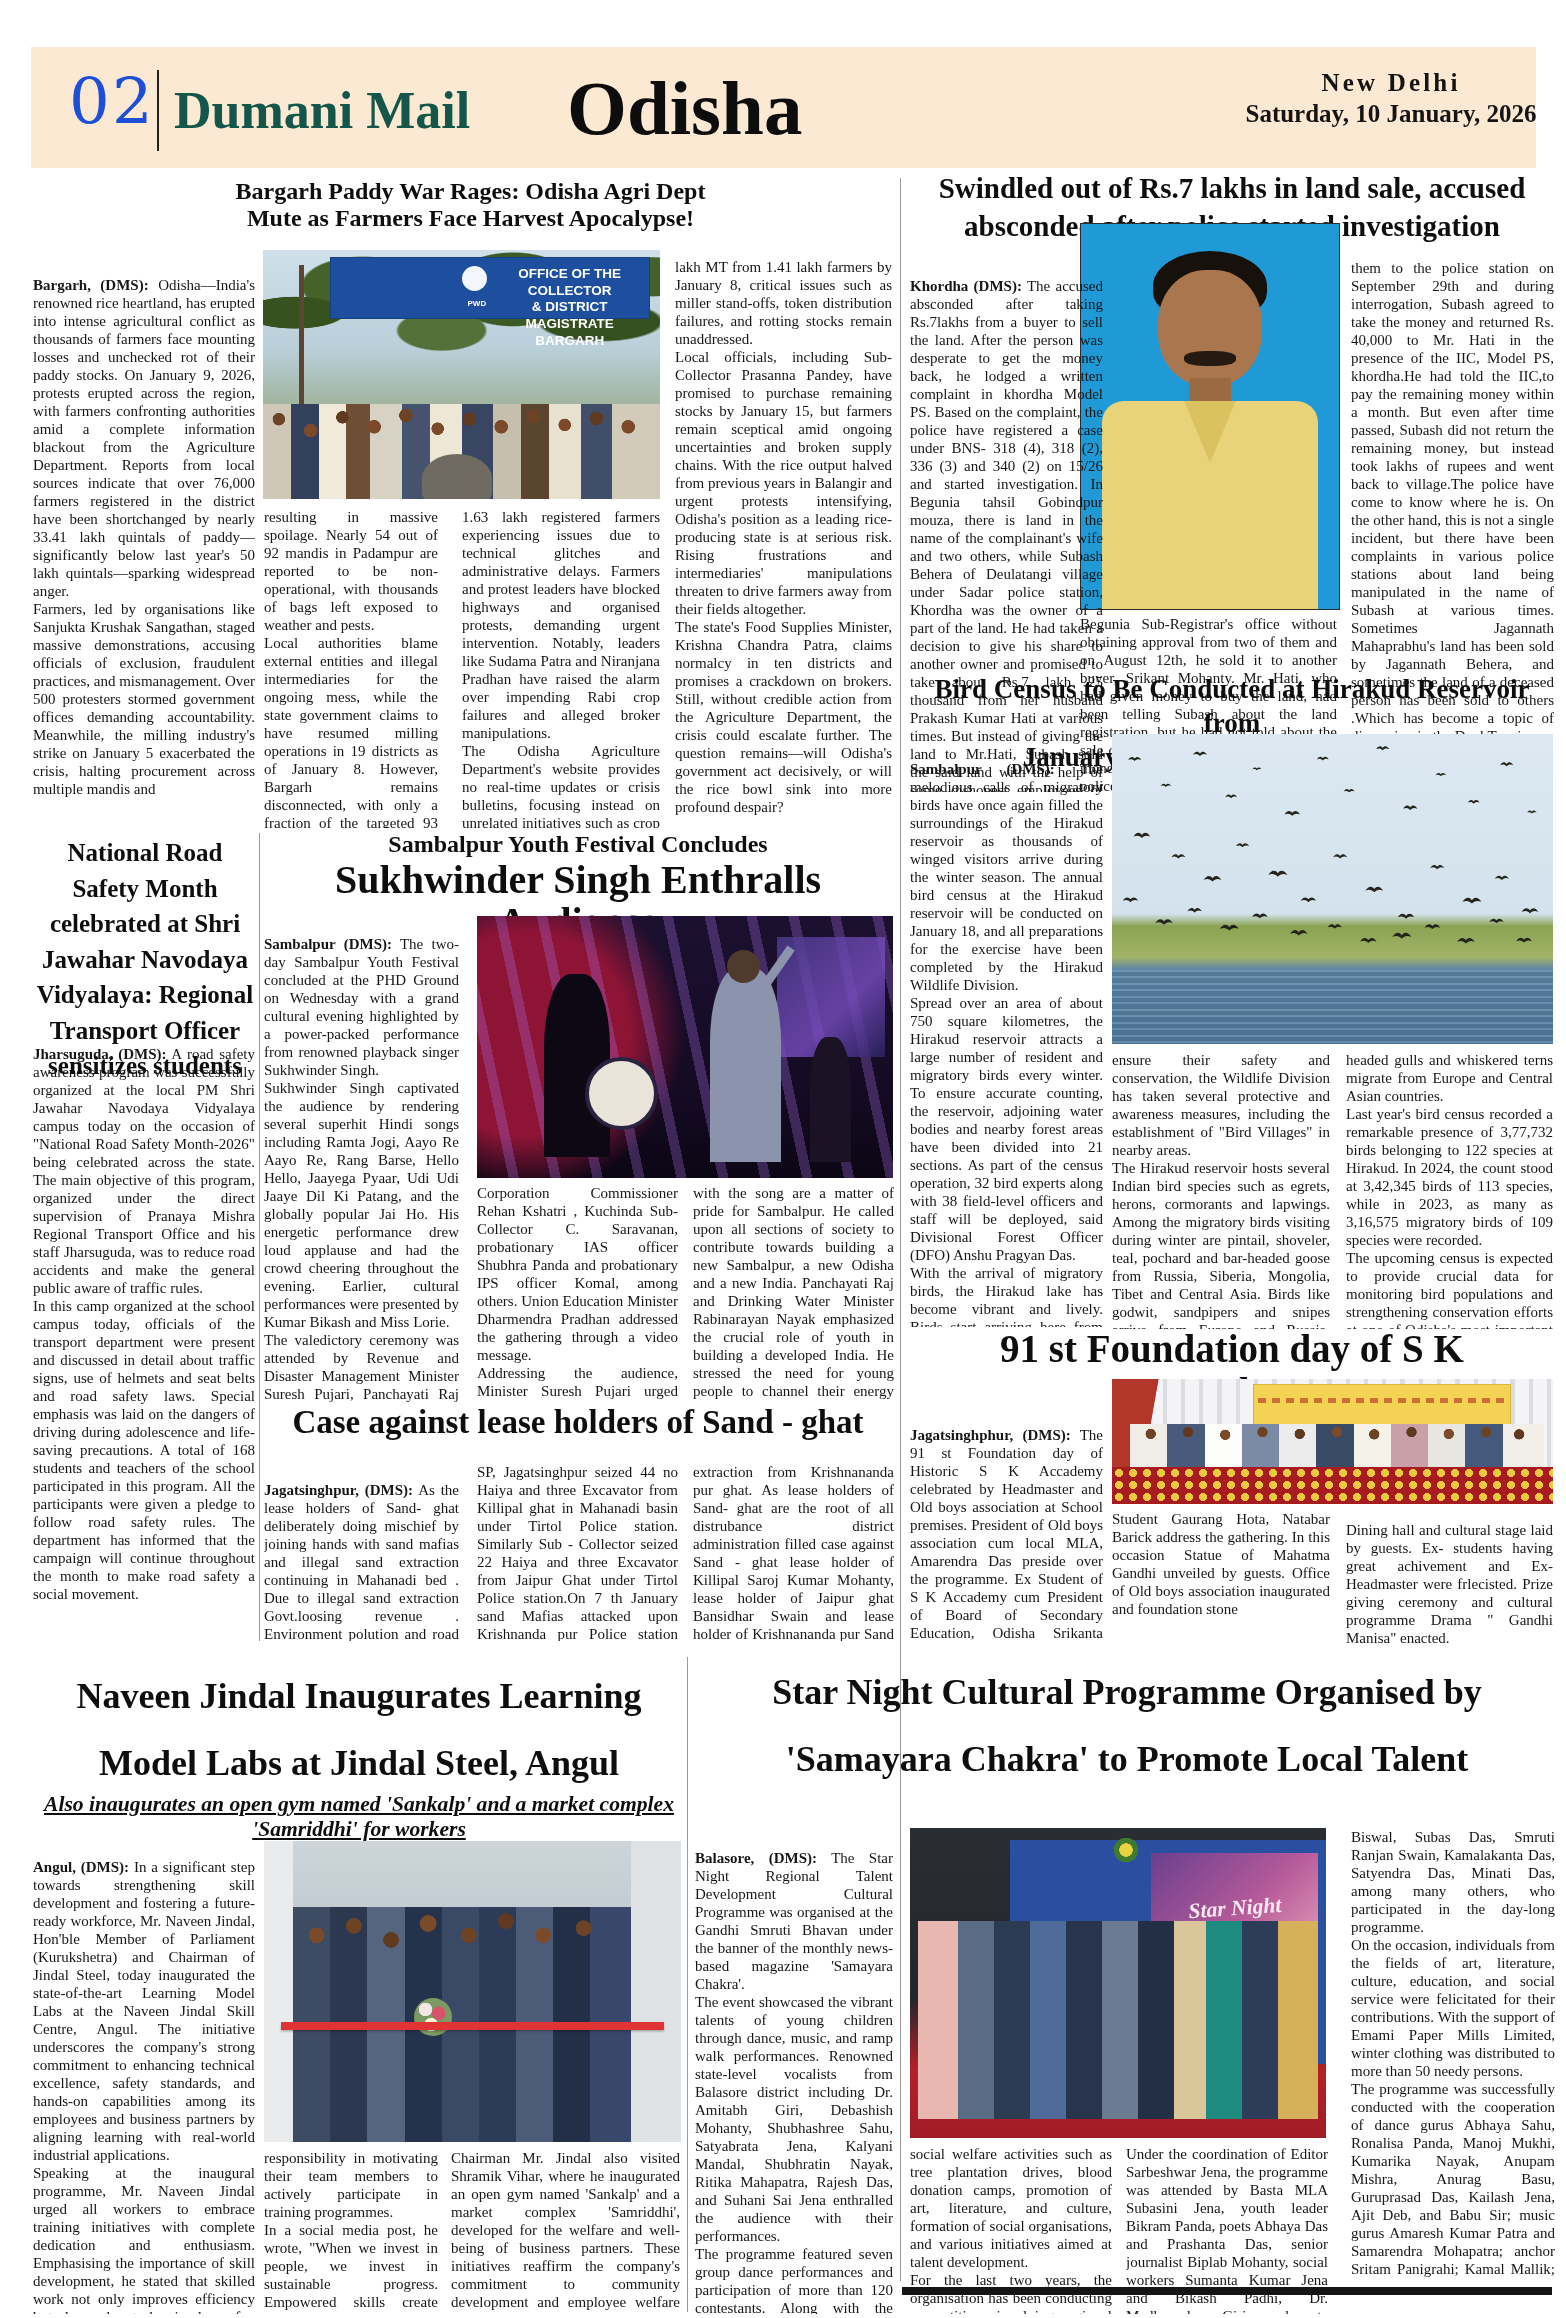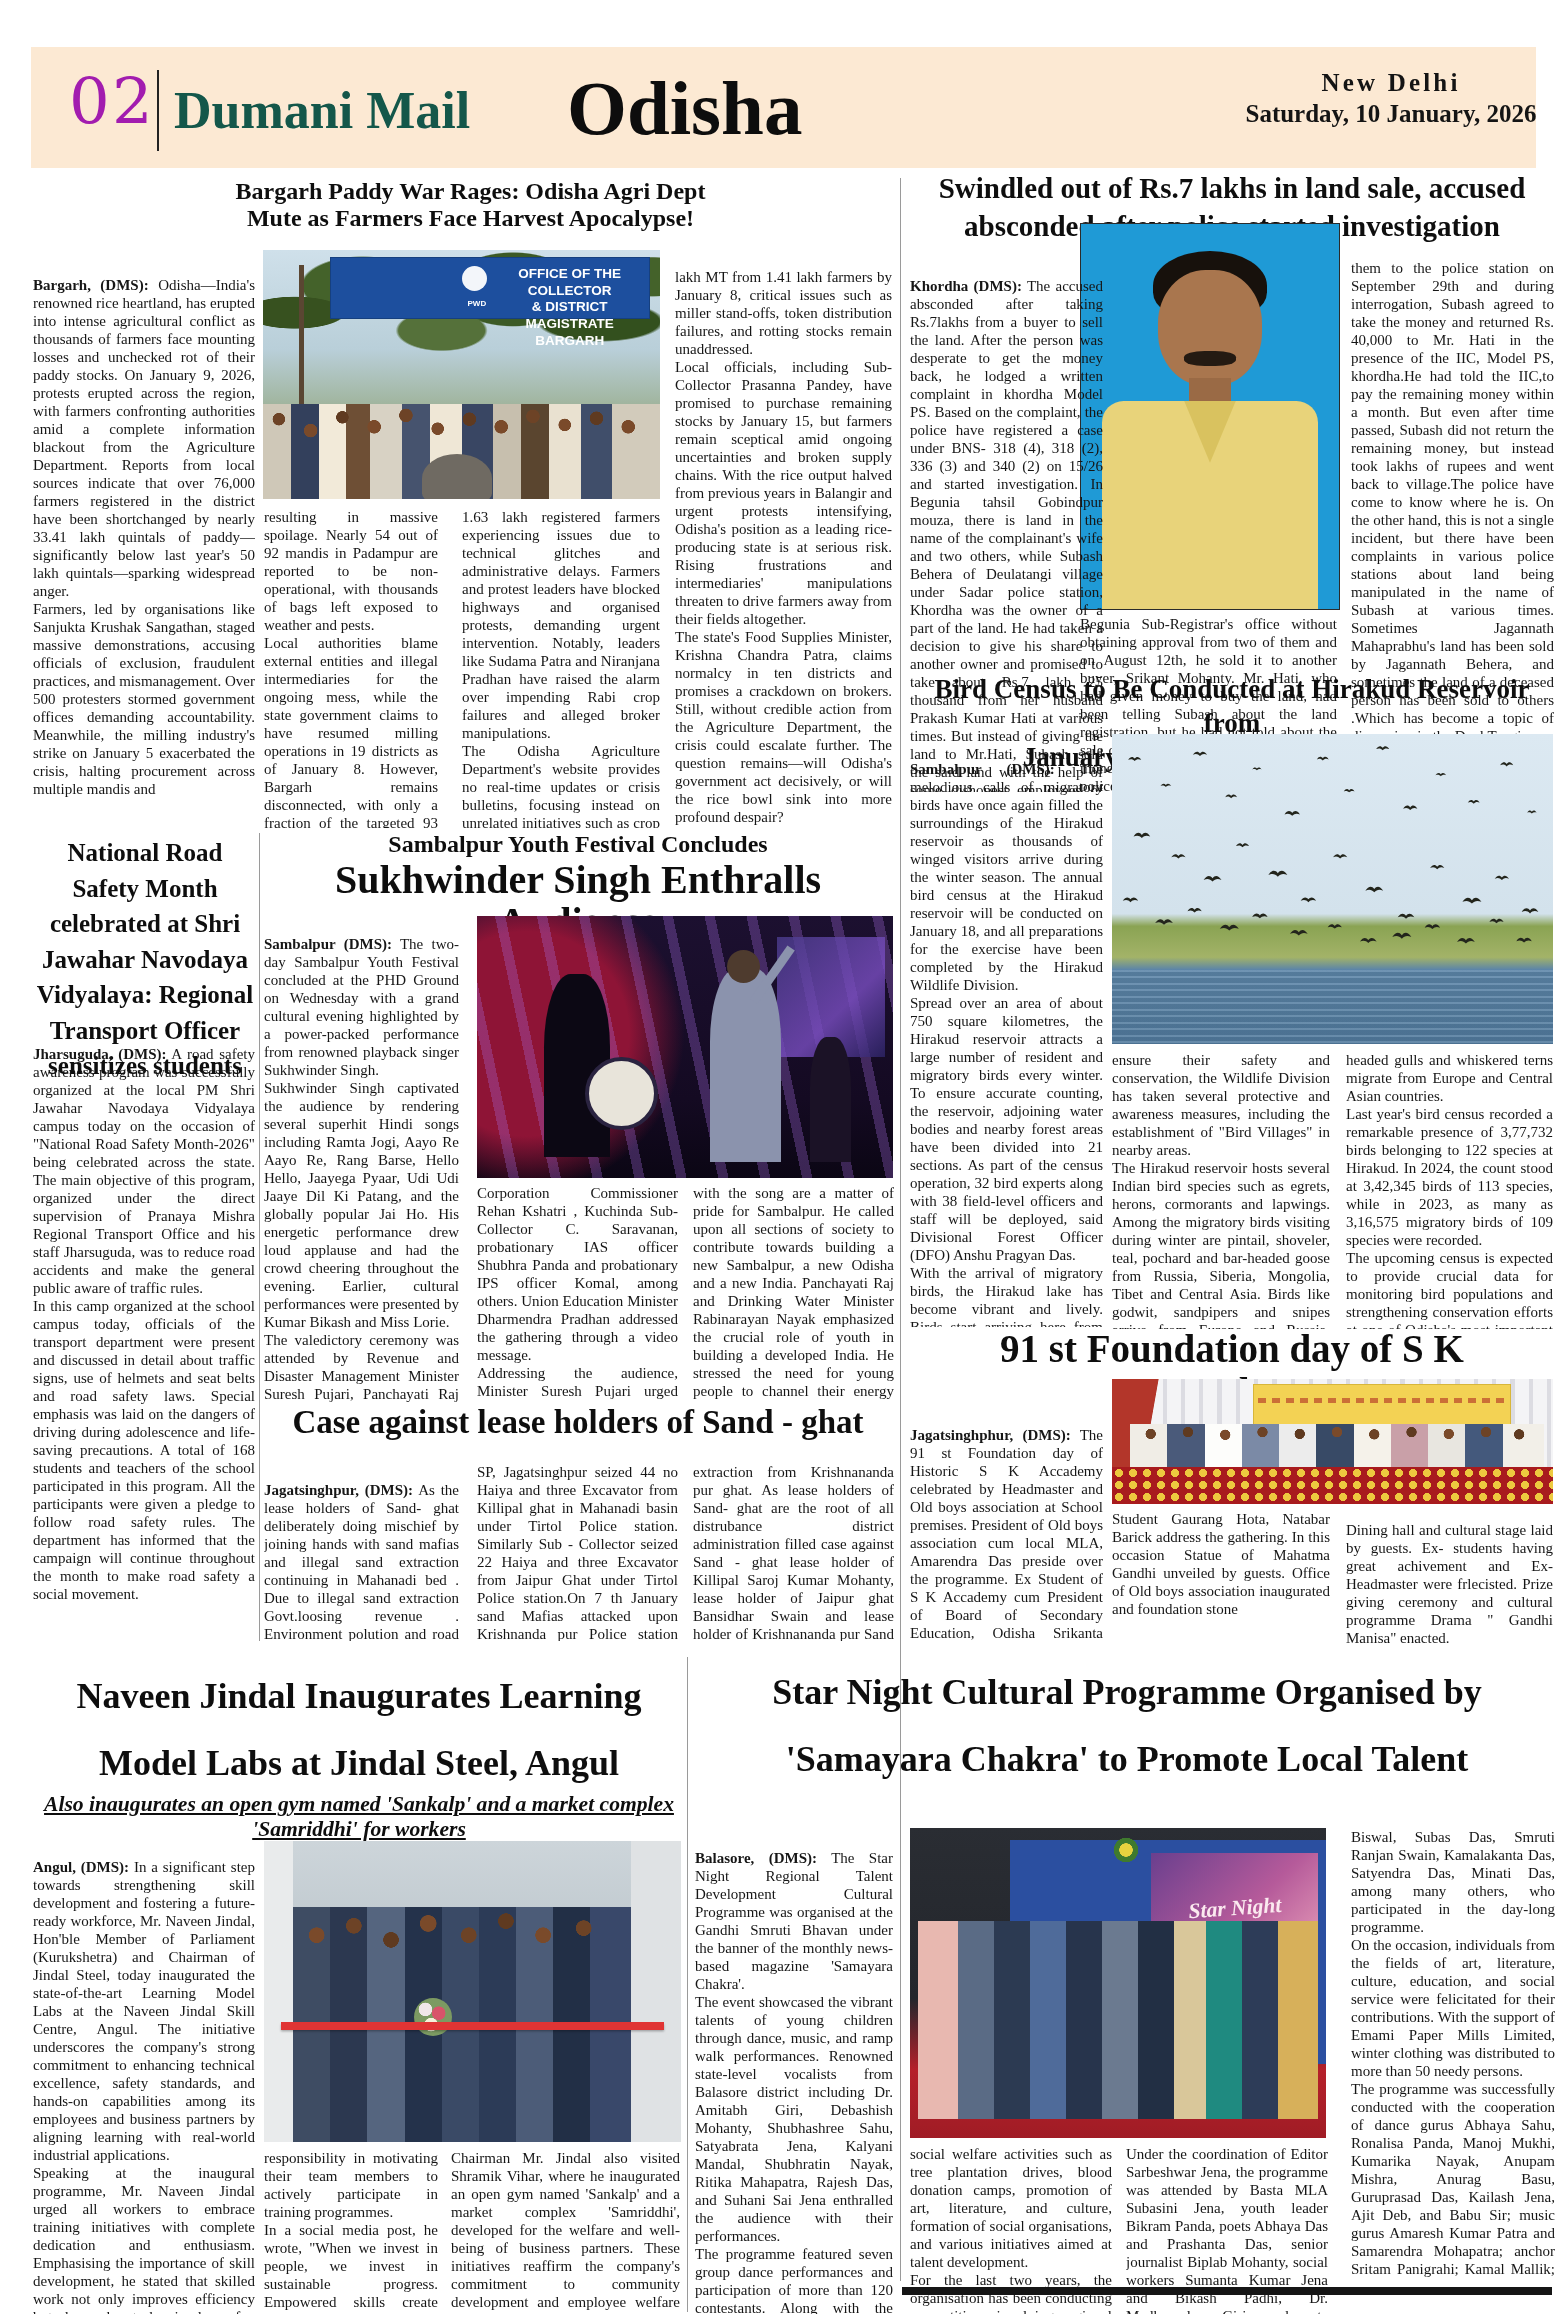--- a/index.html
+++ b/index.html
@@ -1,21 +1,21 @@
 <!DOCTYPE html>
 <html style="font-size:8.6px"><head>
 <meta charset="utf-8">
 <title>Dumani Mail — Odisha — Page 02</title>
 <style>
   html,body{margin:0;padding:0;background:#e9e9e9;}
   .page{position:relative;width:1567px;height:2319px;background:#ffffff;overflow:hidden;
         font-family:"Liberation Serif","DejaVu Serif",serif;color:#141414;}
   .band{position:absolute;left:31px;top:47px;width:1505px;height:121px;background:#fce9d3;}
   .pgnum{position:absolute;left:69px;top:65px;font-size:64px;font-family:"DejaVu Serif",serif;
-         color:#a21caf;letter-spacing:2.2px;}
+         color:#1d4ed8;letter-spacing:2.2px;}
   .pgbar{position:absolute;left:157px;top:70px;width:1.6px;height:81px;background:#222;}
   .brand{position:absolute;left:174px;top:81px;font-size:52px;font-weight:bold;color:#14574a;}
   .edition{position:absolute;left:567px;top:64px;width:431px;font-size:77px;font-weight:bold;color:#0d0d0d;}
   .cityblock{position:absolute;left:1240px;top:69px;width:302px;text-align:center;}
   .city{font-size:25px;font-weight:bold;letter-spacing:3.2px;}
   .date{font-size:25px;font-weight:bold;margin-top:3.2px;}
   .hl{position:absolute;font-weight:bold;text-align:center;color:#0e0e0e;white-space:pre-line;}
   .kick{position:absolute;font-weight:bold;text-align:center;color:#0e0e0e;}
   .sub{position:absolute;font-weight:bold;font-style:italic;text-align:center;color:#0e0e0e;}
   .col{position:absolute;font-size:15px;line-height:18px;text-align:justify;white-space:pre-line;
@@ -88,21 +88,21 @@
 
   <div class="col" style="left:33px;top:258px;width:222px;height:571px;">
     <b class="dl">Bargarh, (DMS):</b><span> Odisha—India's renowned rice heartland, has erupted into intense agricultural conflict as thousands of farmers face mounting losses and unchecked rot of their paddy stocks. On January 9, 2026, protests erupted across the region, with farmers confronting authorities amid a complete information blackout from the Agriculture Department. Reports from local sources indicate that over 76,000 farmers registered in the district have been shortchanged by nearly 33.41 lakh quintals of paddy—significantly below last year's 50 lakh quintals—sparking widespread anger.
 Farmers, led by organisations like Sanjukta Krushak Sangathan, staged massive demonstrations, accusing officials of exclusion, fraudulent practices, and mismanagement. Over 500 protesters stormed government offices demanding accountability. Meanwhile, the milling industry's strike on January 5 exacerbated the crisis, halting procurement across multiple mandis and</span>
   </div>
   <div class="col" style="left:264px;top:508px;width:174px;height:320px;">resulting in massive spoilage. Nearly 54 out of 92 mandis in Padampur are reported to be non-operational, with thousands of bags left exposed to weather and pests.
 Local authorities blame external entities and illegal intermediaries for the ongoing mess, while the state government claims to have resumed milling operations in 19 districts as of January 8. However, Bargarh remains disconnected, with only a fraction of the targeted 93 lakh MT Kharif procurement achieved at a minimal MSP of Rs 3,100 per quintal.
 Token distribution schemes have failed miserably, with 70% of over</div>
   <div class="col" style="left:462px;top:508px;width:198px;height:320px;">1.63 lakh registered farmers experiencing issues due to technical glitches and administrative delays. Farmers and protest leaders have blocked highways and organised protests, demanding urgent intervention. Notably, leaders like Sudama Patra and Niranjana Pradhan have raised the alarm over impending Rabi crop failures and alleged broker manipulations.
 The Odisha Agriculture Department's website provides no real-time updates or crisis bulletins, focusing instead on unrelated initiatives such as crop insurance and diversification efforts from late 2025. As procurement numbers reach 6.3</div>
-  <div class="col" style="left:675px;top:268px;width:217px;height:571px;">lakh MT from 1.41 lakh farmers by January 8, critical issues such as miller stand-offs, token distribution failures, and rotting stocks remain unaddressed.
+  <div class="col" style="left:675px;top:258px;width:217px;height:571px;">lakh MT from 1.41 lakh farmers by January 8, critical issues such as miller stand-offs, token distribution failures, and rotting stocks remain unaddressed.
 Local officials, including Sub-Collector Prasanna Pandey, have promised to purchase remaining stocks by January 15, but farmers remain sceptical amid ongoing uncertainties and broken supply chains. With the rice output halved from previous years in Balangir and urgent protests intensifying, Odisha's position as a leading rice-producing state is at serious risk. Rising frustrations and intermediaries' manipulations threaten to drive farmers away from their fields altogether.
 The state's Food Supplies Minister, Krishna Chandra Patra, claims normalcy in ten districts and promises a crackdown on brokers. Still, without credible action from the Agriculture Department, the crisis could escalate further. The question remains—will Odisha's government act decisively, or will the rice bowl sink into more profound despair?</div>
 
   <div class="hl" style="left:911px;top:170px;width:642px;font-size:29px;line-height:1.3;">Swindled out of Rs.7 lakhs in land sale, accused
 absconded after police started investigation</div>
 
   <div class="ph" style="left:1080px;top:223px;width:258px;height:385px;background:#1f9ad6;border:1.6px solid #2b2b2b;">
     <div class="abs" style="left:28%;top:7%;width:44%;height:18%;background:#17110c;border-radius:50% 50% 40% 40%;"></div>
     <div class="abs" style="left:30%;top:12%;width:40%;height:30%;background:#a9764e;border-radius:46%;"></div>
     <div class="abs" style="left:40%;top:33%;width:20%;height:4%;background:#241a12;border-radius:40%;"></div>

